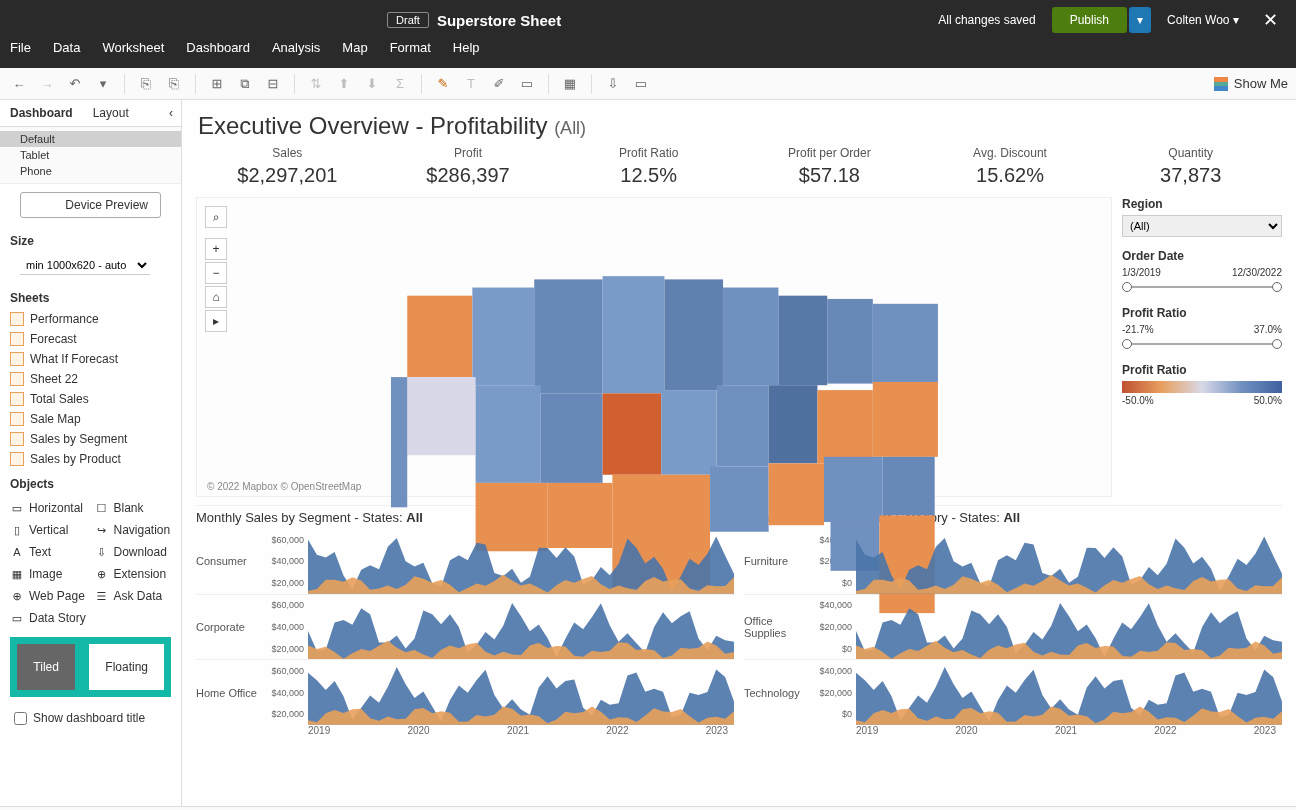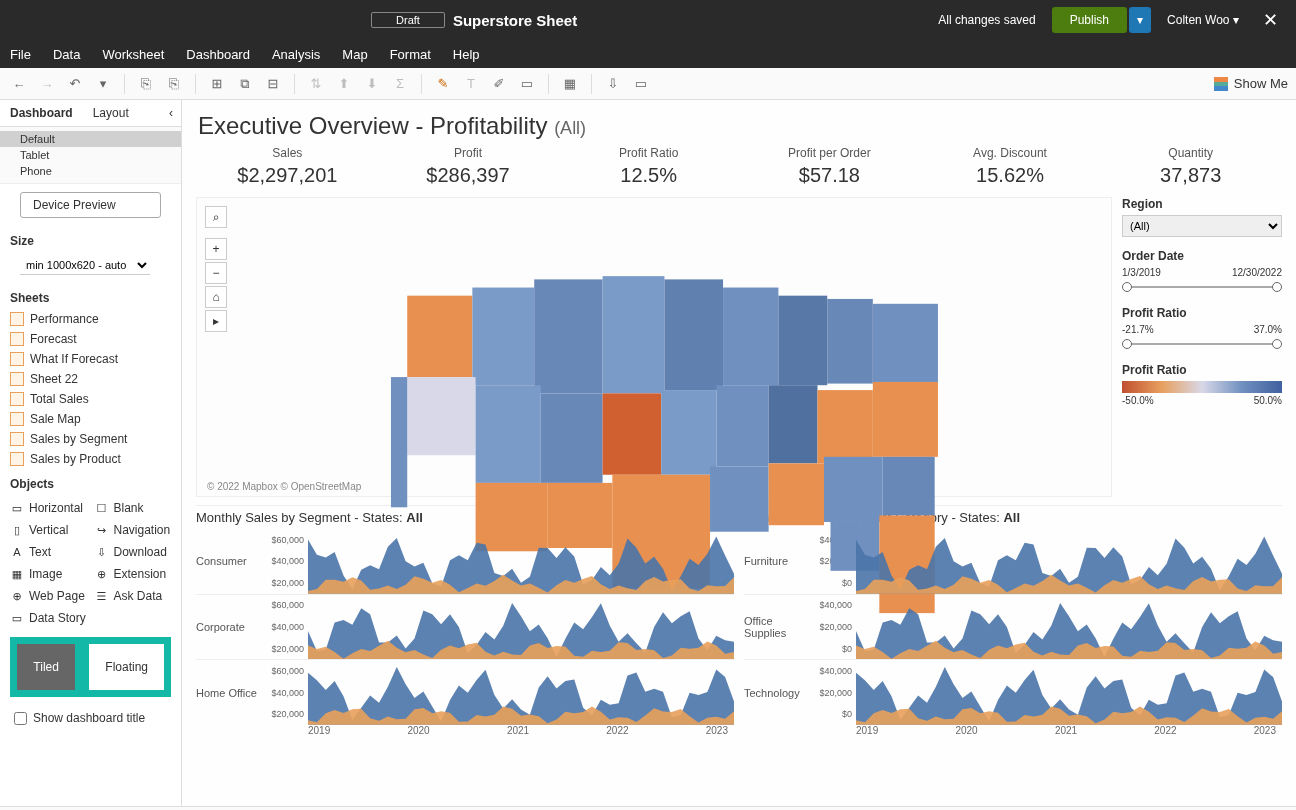--- a/index.html
+++ b/index.html
@@ -1,40 +1,40 @@
 <!DOCTYPE html>
 <html><head>
 <meta charset="utf-8">
 <style>
 *{margin:0;padding:0;box-sizing:border-box;font-family:-apple-system,BlinkMacSystemFont,"Segoe UI",sans-serif}
 body{background:#fff;width:1296px;height:810px;overflow:hidden;font-size:12px;color:#333}
 .topbar{height:40px;background:#2a2a2a;display:flex;align-items:center;color:#fff;padding:0 10px}
-.draft-badge{border:1px solid #888;padding:1px 24px;border-radius:2px;font-size:11px;margin-right:8px}
+.draft-badge{border:1px solid #888;padding:1px 8px;border-radius:2px;font-size:11px;margin-right:8px}
 .workbook-name{font-weight:600;font-size:15px}
 .topbar-center{flex:1;display:flex;justify-content:center;align-items:center}
 .topbar-right{display:flex;align-items:center;gap:16px}
 .publish-btn{background:#4d7c0f;padding:6px 18px;border-radius:3px;cursor:pointer}
 .publish-caret{background:#1f77b4;padding:6px 8px;border-radius:3px;margin-left:-14px;cursor:pointer}
 .close-x{font-size:18px;cursor:pointer;padding:0 8px}
-.menubar{height:28px;background:#2a2a2a;display:flex;align-items:center;color:#fff;padding:0 10px;gap:22px;font-size:13px}
+.menubar{height:28px;background:#2a2a2a;display:flex;color:#fff;padding:0 10px;gap:22px;font-size:13px}
 .menubar span{cursor:pointer}
 .toolbar{height:32px;background:#fafafa;border-bottom:1px solid #ddd;display:flex;align-items:center;padding:0 8px;gap:6px}
 .tb-btn{width:22px;height:22px;display:flex;align-items:center;justify-content:center;cursor:pointer;color:#666;font-size:13px}
 .tb-sep{width:1px;height:20px;background:#ddd;margin:0 4px}
 .showme{margin-left:auto;display:flex;align-items:center;gap:6px;cursor:pointer;font-size:13px}
 .main{display:flex;height:706px}
 .sidebar{width:182px;border-right:1px solid #ddd;background:#fff;display:flex;flex-direction:column;overflow-y:auto}
 .side-tabs{display:flex;border-bottom:1px solid #ddd;font-size:12px}
 .side-tab{padding:6px 10px;cursor:pointer}
 .side-tab.active{font-weight:600}
 .side-tab-caret{margin-left:auto;padding:6px 8px;cursor:pointer}
 .device-list{padding:4px 0;background:#fafafa;border-bottom:1px solid #eee}
 .device-item{padding:2px 20px;font-size:11px;cursor:pointer}
 .device-item.selected{background:#d0d0d0}
-.device-preview-btn{margin:8px 20px;padding:5px 12px;border:1px solid #aaa;border-radius:3px;text-align:left;cursor:pointer;font-size:12px}
+.device-preview-btn{margin:8px 20px;padding:5px 12px;border:1px solid #aaa;border-radius:3px;text-align:right;cursor:pointer;font-size:12px}
 .side-section{padding:8px 10px 4px;font-weight:600;font-size:12px}
 .size-select{margin:4px 10px 8px 20px;border:none;border-bottom:1px solid #ccc;padding:2px;font-size:11px;width:130px;background:transparent}
 .sheet-list{padding:0 10px}
 .sheet-item{display:flex;align-items:center;gap:6px;padding:3px 0;font-size:12px;cursor:pointer}
 .sheet-icon{width:14px;height:14px;border:1px solid #e8a05a;background:#fff4e6;display:inline-block}
 .objects-grid{display:grid;grid-template-columns:1fr 1fr;padding:4px 10px;gap:4px 8px;font-size:12px}
 .obj-item{display:flex;align-items:center;gap:5px;cursor:pointer;padding:2px 0}
 .obj-icon{width:14px;height:14px;display:inline-flex;align-items:center;justify-content:center;font-size:11px}
 .tile-toggle{display:flex;margin:6px 10px}
 .tile-btn{flex:1;text-align:center;padding:16px;font-size:12px;cursor:pointer;border:7px solid #14b8a6}

